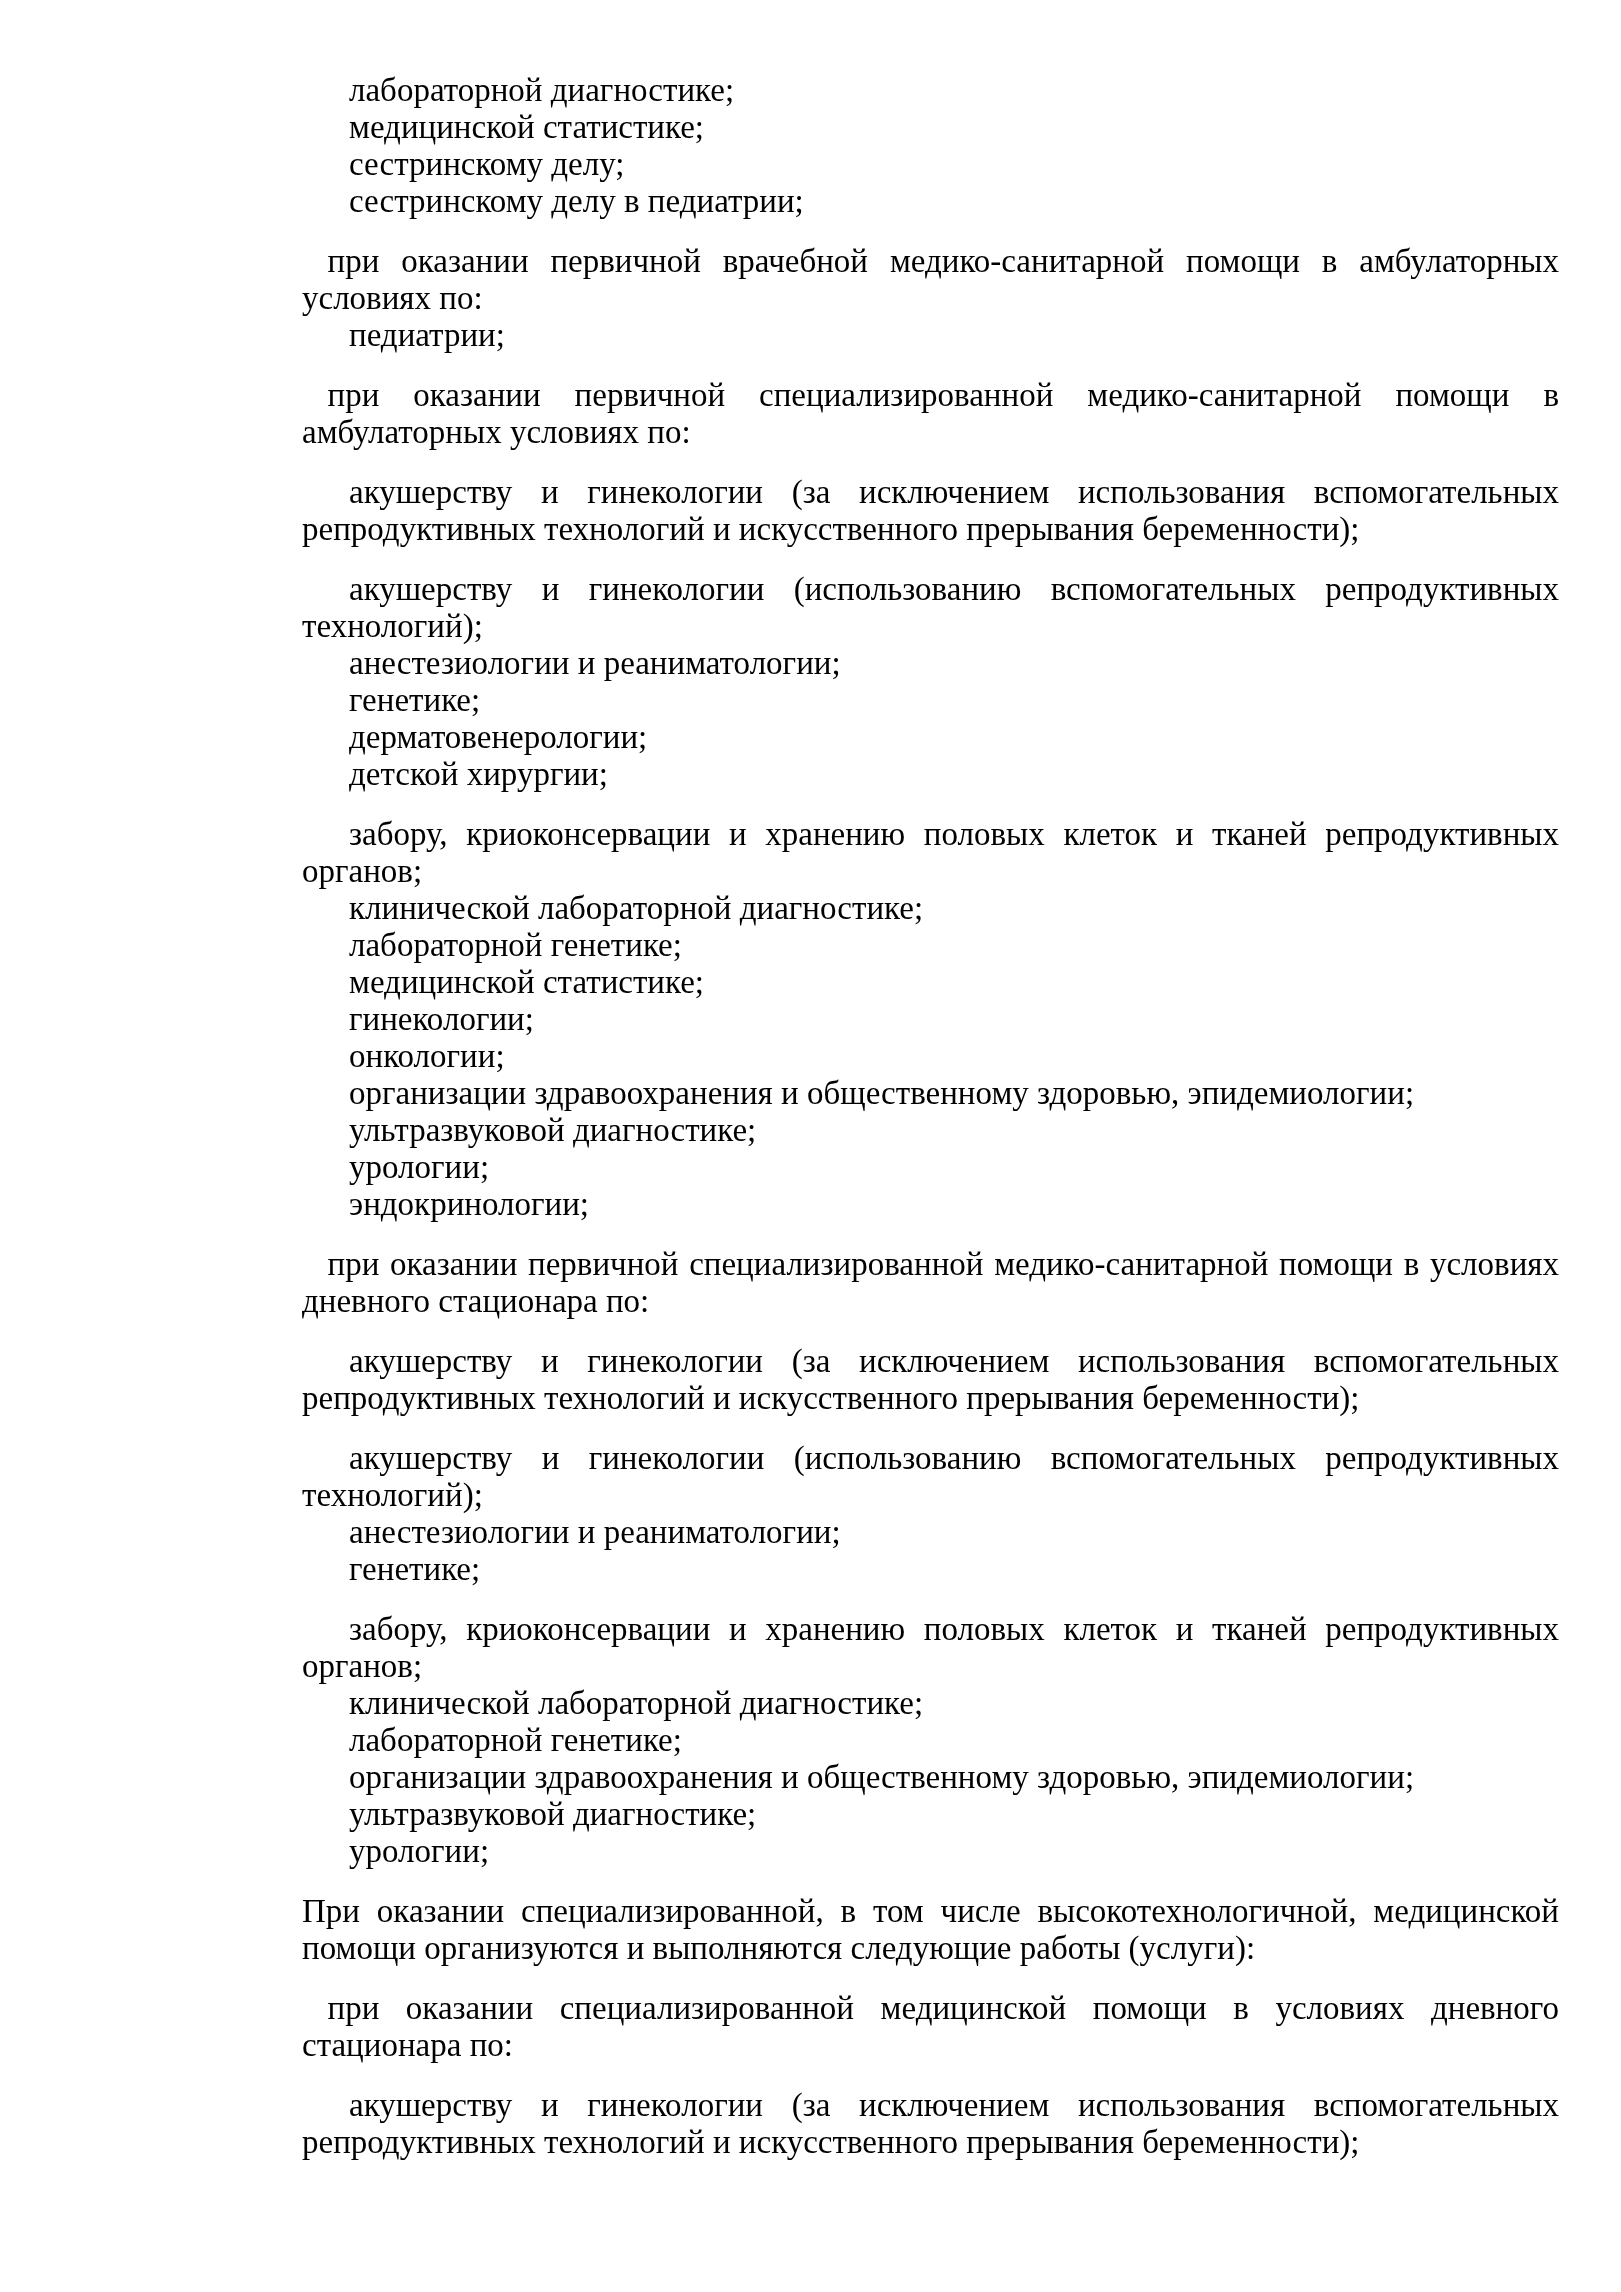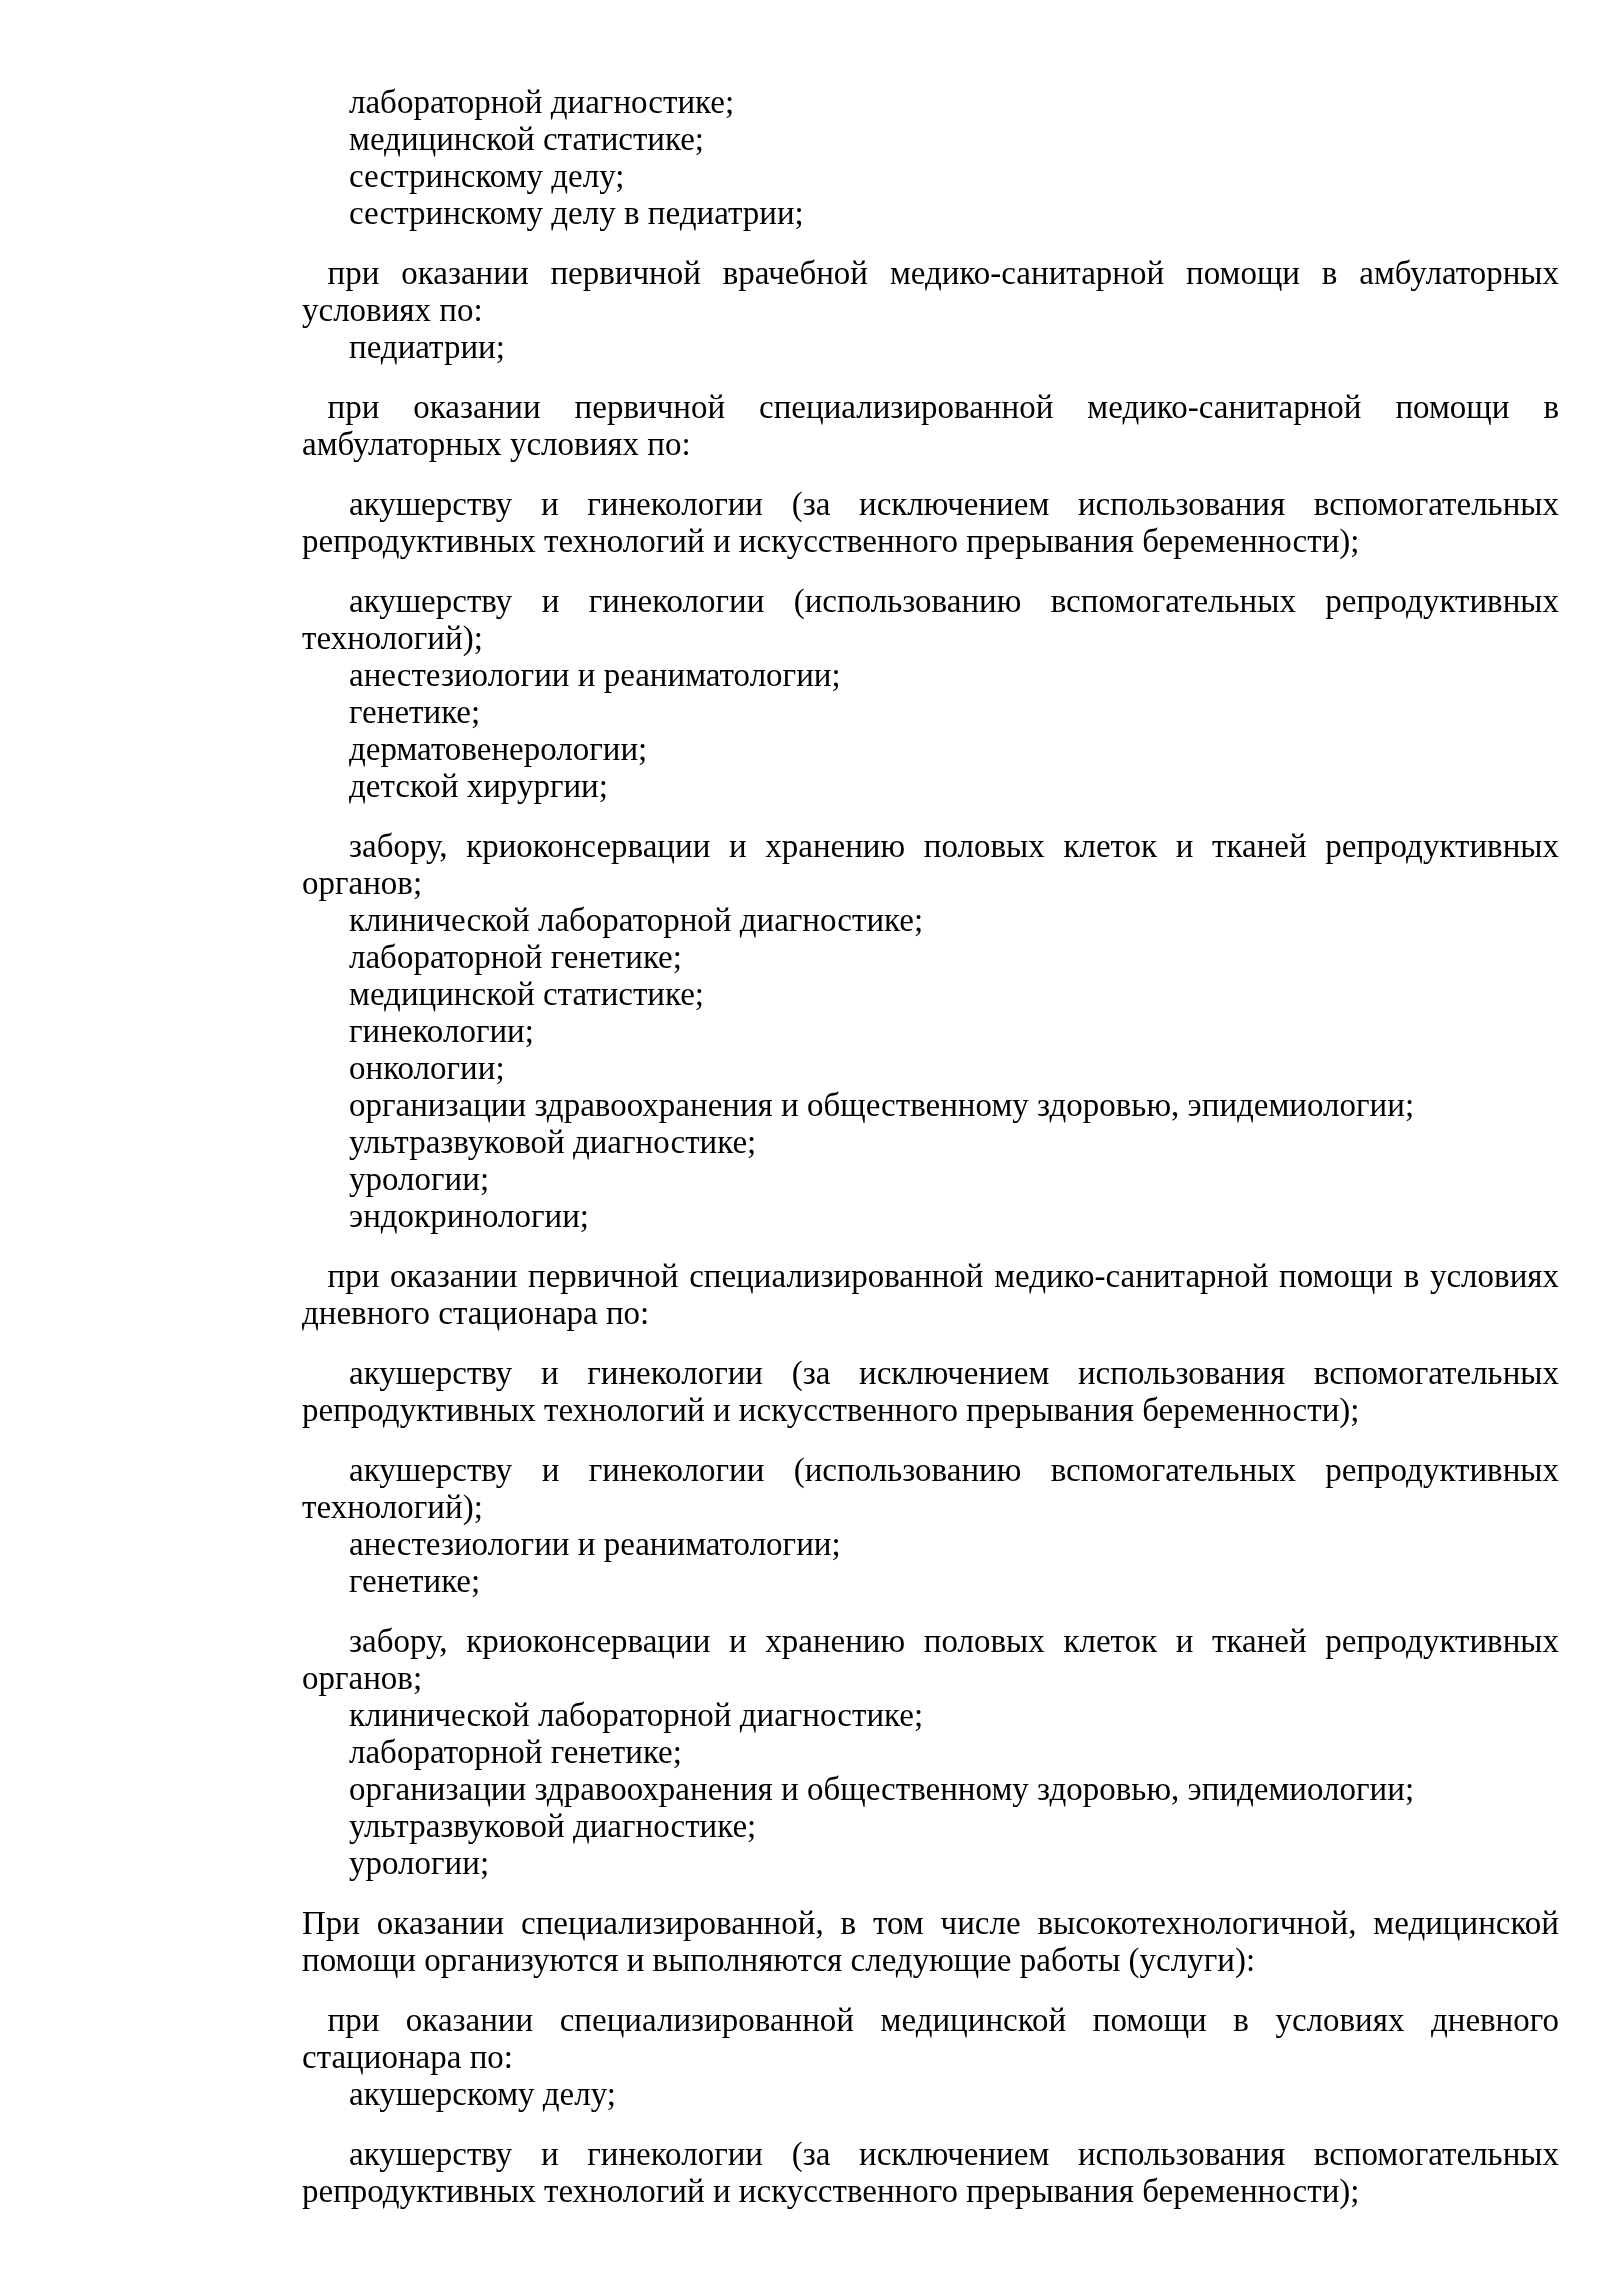--- a/index.html
+++ b/index.html
@@ -11,21 +11,21 @@
   .page {
     position: relative;
     width: 1621px;
     height: 2293px;
     background: #ffffff;
     overflow: hidden;
   }
   .content {
     position: absolute;
     left: 302px;
-    top: 84px;
+    top: 72px;
     width: 1257px;
     font-family: "Liberation Serif", "DejaVu Serif", serif;
     font-size: 33px;
     line-height: 37px;
     color: #000000;
     font-weight: 400;
   }
   .paragraph { margin: 0; padding: 0; }
   .line {
     min-height: 37px;
@@ -159,21 +159,18 @@
       </div>
       <div class="paragraph">
         <div class="line ind-none just">При оказании специализированной, в том числе высокотехнологичной, медицинской</div>
         <div class="line ind-none">помощи организуются и выполняются следующие работы (услуги):</div>
       </div>
       <div class="paragraph">
         <div class="line ind-small just">при оказании специализированной медицинской помощи в условиях дневного</div>
         <div class="line ind-none">стационара по:</div>
       </div>
       <div class="paragraph">
-        <div class="line ind-item">акушерскому делу;</div>
-      </div>
-      <div class="paragraph">
         <div class="line ind-item just">акушерству и гинекологии (за исключением использования вспомогательных</div>
         <div class="line ind-none">репродуктивных технологий и искусственного прерывания беременности);</div>
       </div>
     </div>
 </div>
 
 
 </body></html>

